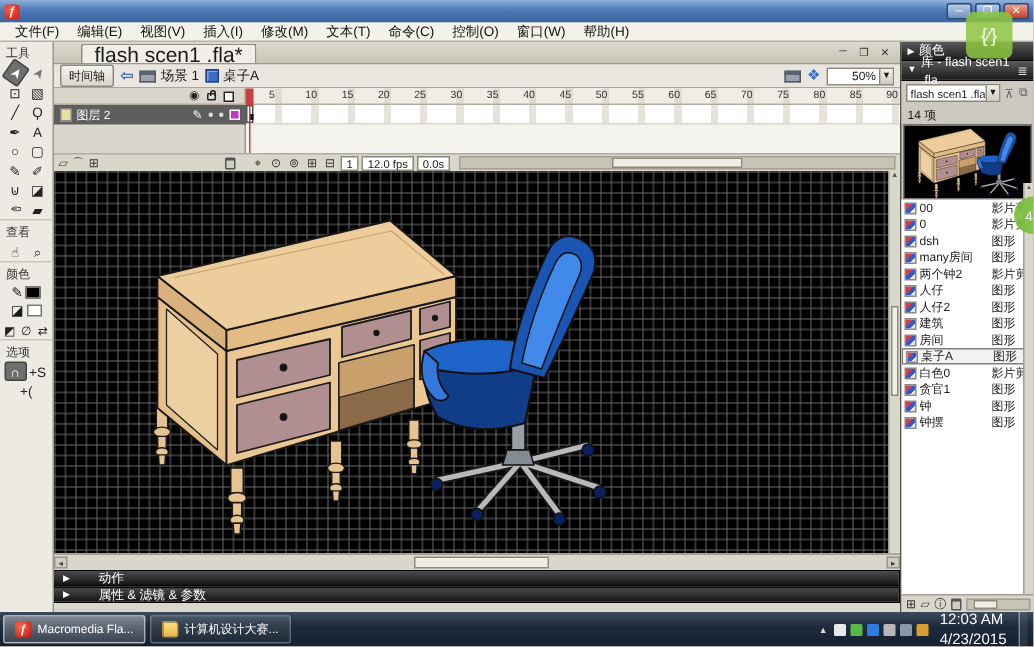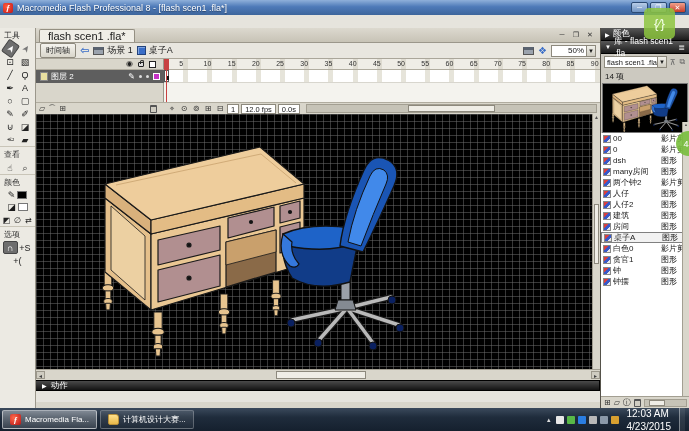--- a/index.html
+++ b/index.html
@@ -26,21 +26,21 @@
   [data-name="subselection-tool"]{color:#777}
   [data-name="eyedropper-tool"]{transform:rotate(180deg)}
   .swrow{display:flex;align-items:center;justify-content:center;gap:2px;height:12px}
   .swglyph{font-size:9px}
   .swatch{width:10px;height:8px;border:1px solid #777}
   .swatch.black{background:#000}.swatch.white{background:#fff}
   #color-minis{display:flex;justify-content:center;gap:1px}
   #color-minis .tool{width:10px;font-size:8px}
   
   #tabbar{left:36px;top:28px;width:564px;height:15px;background:linear-gradient(#dcd9cf,#c7c3b6);border-bottom:1px solid #9b978b;display:flex;align-items:flex-end}
-  #doc-tab{height:13px;margin-left:3px;background:#f0eee7;border:1px solid #948f82;border-bottom:none;border-radius:2px 2px 0 0;padding:0 8px;font-size:11px;line-height:12px}
+  #doc-tab{height:13px;margin-left:18px;background:#f0eee7;border:1px solid #948f82;border-bottom:none;border-radius:2px 2px 0 0;padding:0 8px;font-size:14px;line-height:12px}
   #doc-controls{margin-left:auto;display:flex;gap:4px;padding:0 5px 3px 0}
   .dbtn{font-size:7px;color:#333;width:10px;text-align:center}
   #editbar{left:36px;top:43px;width:564px;height:16px;background:#e8e6df;border-bottom:1px solid #aaa69a;display:flex;align-items:center;gap:4px;padding:0 4px}
   #timeline-btn{border:1px solid #8d897d;border-radius:2px;background:linear-gradient(#f5f4ef,#d9d6cb);padding:1px 5px;font-size:8px}
   #back-arrow{color:#3a6ec8;font-size:11px;font-weight:bold}
   .chip{display:flex;align-items:center;gap:3px;font-size:9px}
   .clapper{width:11px;height:8px;background:#9aa2ad;border:1px solid #555;border-top:3px solid #5a6370;position:relative}
   .symicon{width:9px;height:9px;background:#3a6ec8;border:1px solid #23437c;box-shadow:inset 1px 1px 0 #7fa4e0}
   #editbar-right{margin-left:auto;display:flex;align-items:center;gap:4px}
   #zoom-box{display:flex;align-items:flex-start;border:1px solid #8d897d;background:#fff;height:12px}
@@ -77,21 +77,21 @@
   #tl-scroll .thumb{position:absolute;left:35%;top:0;width:30%;height:100%;background:#efede6;border:1px solid #8d897d}
   
   #stage{left:36px;top:114px;width:564px;height:255px;background-color:#000;background-image:linear-gradient(rgba(110,110,110,.5) 1px,transparent 1px),linear-gradient(90deg,rgba(110,110,110,.5) 1px,transparent 1px);background-size:7px 7px;overflow:hidden}
   #stage svg{position:absolute;left:0;top:0}
   #stage-vscroll{left:592px;top:114px;width:8px;height:255px;background:#d9d6cb;border-left:1px solid #a39f92;font-size:5px;color:#555;text-align:center}
   #stage-vscroll .sthumb{position:absolute;left:1px;top:90px;width:5px;height:60px;background:#efede6;border:1px solid #8d897d}
   #hscroll{left:36px;top:369px;width:564px;height:11px;background:#d9d6cb;border-top:1px solid #a39f92;position:absolute}
   #hscroll .thumb{position:absolute;left:240px;top:1px;width:90px;height:8px;background:#efede6;border:1px solid #8d897d}
   .scroll-arrow{position:absolute;top:1px;width:9px;height:8px;background:#cfccc1;border:1px solid #9b978b;font-size:5px;line-height:8px;text-align:center;color:#444}
   
-  .panel-bar{left:36px;width:564px;height:11px;background:linear-gradient(#4a4a4a,#141414);color:#fff;border:1px solid #000;border-left:none;display:flex;align-items:center;gap:4px;padding:0 6px;font-size:8.5px}
+  .panel-bar{left:36px;width:564px;height:11px;background:linear-gradient(#4a4a4a,#141414);color:#fff;border:1px solid #000;border-left:none;display:flex;align-items:center;gap:19px;padding:0 6px;font-size:8.5px}
   #actions-bar{top:380px}
   #props-bar{top:391px}
   .tri{font-size:6px}
   #below-props{left:36px;top:402px;width:564px;height:6px;background:#d9d6cb}
   
   #rightpanel{left:600px;top:28px;width:89px;height:380px;background:#ccc9c0;border-left:1px solid #55524a}
   .rp-header{height:13px;background:linear-gradient(#585858,#1c1c1c);color:#fff;display:flex;align-items:center;gap:3px;padding:0 4px;border-bottom:1px solid #000;font-size:8.5px}
   .rp-menu{margin-left:auto;font-size:8px;color:#ddd}
   #lib-toolbar{height:16px;display:flex;align-items:center;gap:2px;padding:0 3px;background:#ccc9c0}
   #lib-select{flex:1;display:flex;background:#fff;border:1px solid #8d897d;height:12px;align-items:flex-end}
@@ -201,28 +201,39 @@
           <path d="M247,120 Q241,140 254,152 Q260,155 263,150 Q254,140 256,128 Z" fill="#3578dc" stroke-width="1.2"></path>
           <path d="M304,132 Q308,100 328,56 Q336,38 352,46 Q366,54 358,72 Q342,108 327,138 Z" fill="#1a55b4" stroke-width="1.4"></path>
           <path d="M312,128 Q318,96 334,62 Q339,51 348,56 Q354,61 350,70 Q337,100 325,132 Z" fill="#4189ea" stroke-width="1"></path>
         </g>
       </g>
     </defs>
   </svg>
 
   <div id="titlebar" class="abs" data-name="title-bar">
     <span id="app-icon" data-name="flash-app-icon">ƒ</span>
-    <span id="title-text" data-name="window-title">Macromedia Flash Professional 8 - [flash scen1 .fla*]</span>
     <span id="win-controls" data-name="window-controls">
       <span class="wbtn" data-name="minimize-button">─</span>
       <span class="wbtn" data-name="restore-button">❐</span>
       <span class="wbtn close" data-name="close-button">✕</span>
     </span>
   </div>
 
+  <div id="menubar" class="abs" data-name="menu-bar">
+      <span class="mi" data-name="menu-item-文件(F)">文件(F)</span>
+      <span class="mi" data-name="menu-item-编辑(E)">编辑(E)</span>
+      <span class="mi" data-name="menu-item-视图(V)">视图(V)</span>
+      <span class="mi" data-name="menu-item-插入(I)">插入(I)</span>
+      <span class="mi" data-name="menu-item-修改(M)">修改(M)</span>
+      <span class="mi" data-name="menu-item-文本(T)">文本(T)</span>
+      <span class="mi" data-name="menu-item-命令(C)">命令(C)</span>
+      <span class="mi" data-name="menu-item-控制(O)">控制(O)</span>
+      <span class="mi" data-name="menu-item-窗口(W)">窗口(W)</span>
+      <span class="mi" data-name="menu-item-帮助(H)">帮助(H)</span>
+    </div>
 
   <div id="toolbar" class="abs" data-name="tools-panel">
     <div id="tool-sections" data-name="tool-sections">
         <span class="tsec-label" data-name="tool-section-label-0" style="border-top: none;">工具</span>
         <div class="tgrid" data-name="tool-grid-0">
           <span class="tool tsel" data-name="selection-tool">➤</span>
           <span class="tool" data-name="subselection-tool">➤</span>
           <span class="tool" data-name="free-transform-tool">⊡</span>
           <span class="tool" data-name="gradient-transform-tool">▧</span>
           <span class="tool" data-name="line-tool">╱</span>
@@ -370,20 +381,24 @@
   <div id="stage-vscroll" class="abs" data-name="stage-vertical-scrollbar">▲<span class="sthumb" data-name="stage-vscroll-thumb"></span></div>
   <div id="hscroll" data-name="stage-horizontal-scrollbar">
     <span class="scroll-arrow" style="left:0" data-name="scroll-left-arrow">◄</span>
     <span class="thumb" data-name="stage-hscroll-thumb"></span>
     <span class="scroll-arrow" style="right:0" data-name="scroll-right-arrow">►</span>
   </div>
 
   <div id="actions-bar" class="panel-bar abs" data-name="actions-panel-header">
     <span class="tri" data-name="actions-expand-icon">▶</span>
     <span data-name="actions-panel-title">动作</span>
+  </div>
+  <div id="props-bar" class="panel-bar abs" data-name="properties-panel-header">
+    <span class="tri" data-name="properties-expand-icon">▶</span>
+    <span data-name="properties-panel-title">属性 &amp; 滤镜 &amp; 参数</span>
   </div>
   <div id="below-props" class="abs" data-name="panel-filler"></div>
 
   <div id="rightpanel" class="abs" data-name="right-panel-dock">
     <div class="rp-header" data-name="color-panel-header">
       <span class="tri" data-name="color-expand-icon">▶</span>
       <span data-name="color-panel-title">颜色</span>
     </div>
     <div class="rp-header" data-name="library-panel-header">
       <span class="tri" data-name="library-collapse-icon">▼</span>

